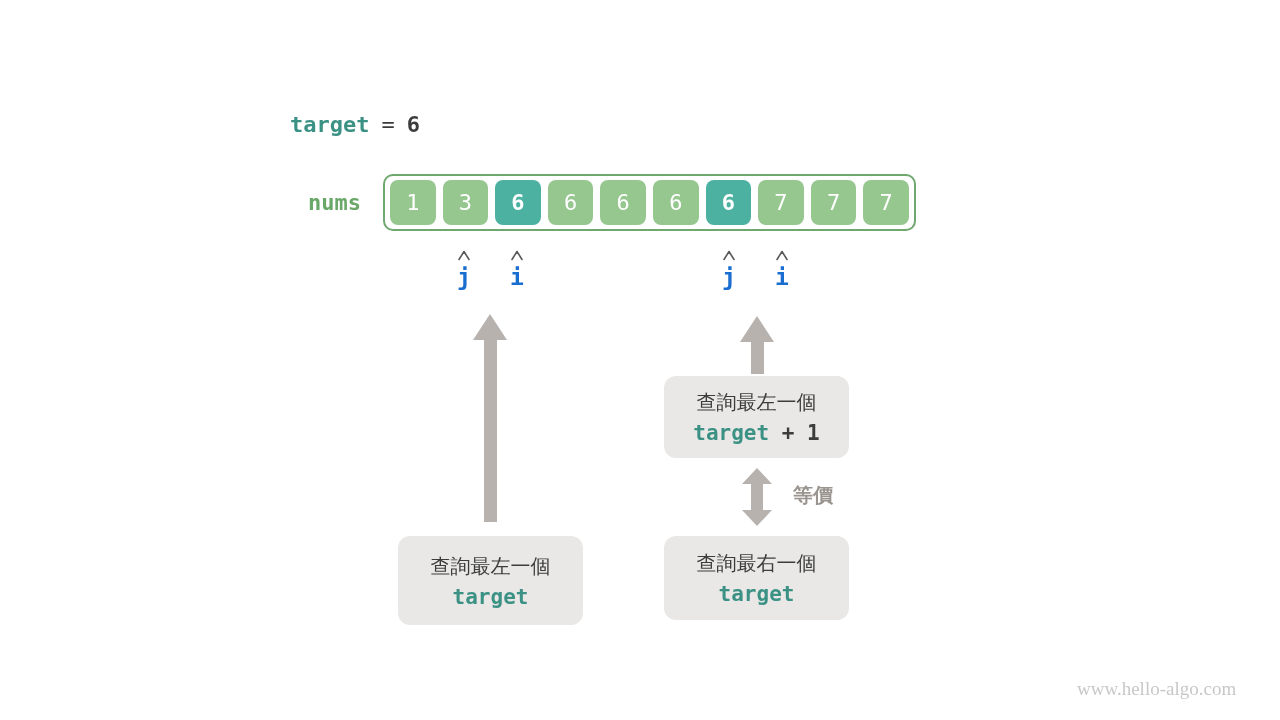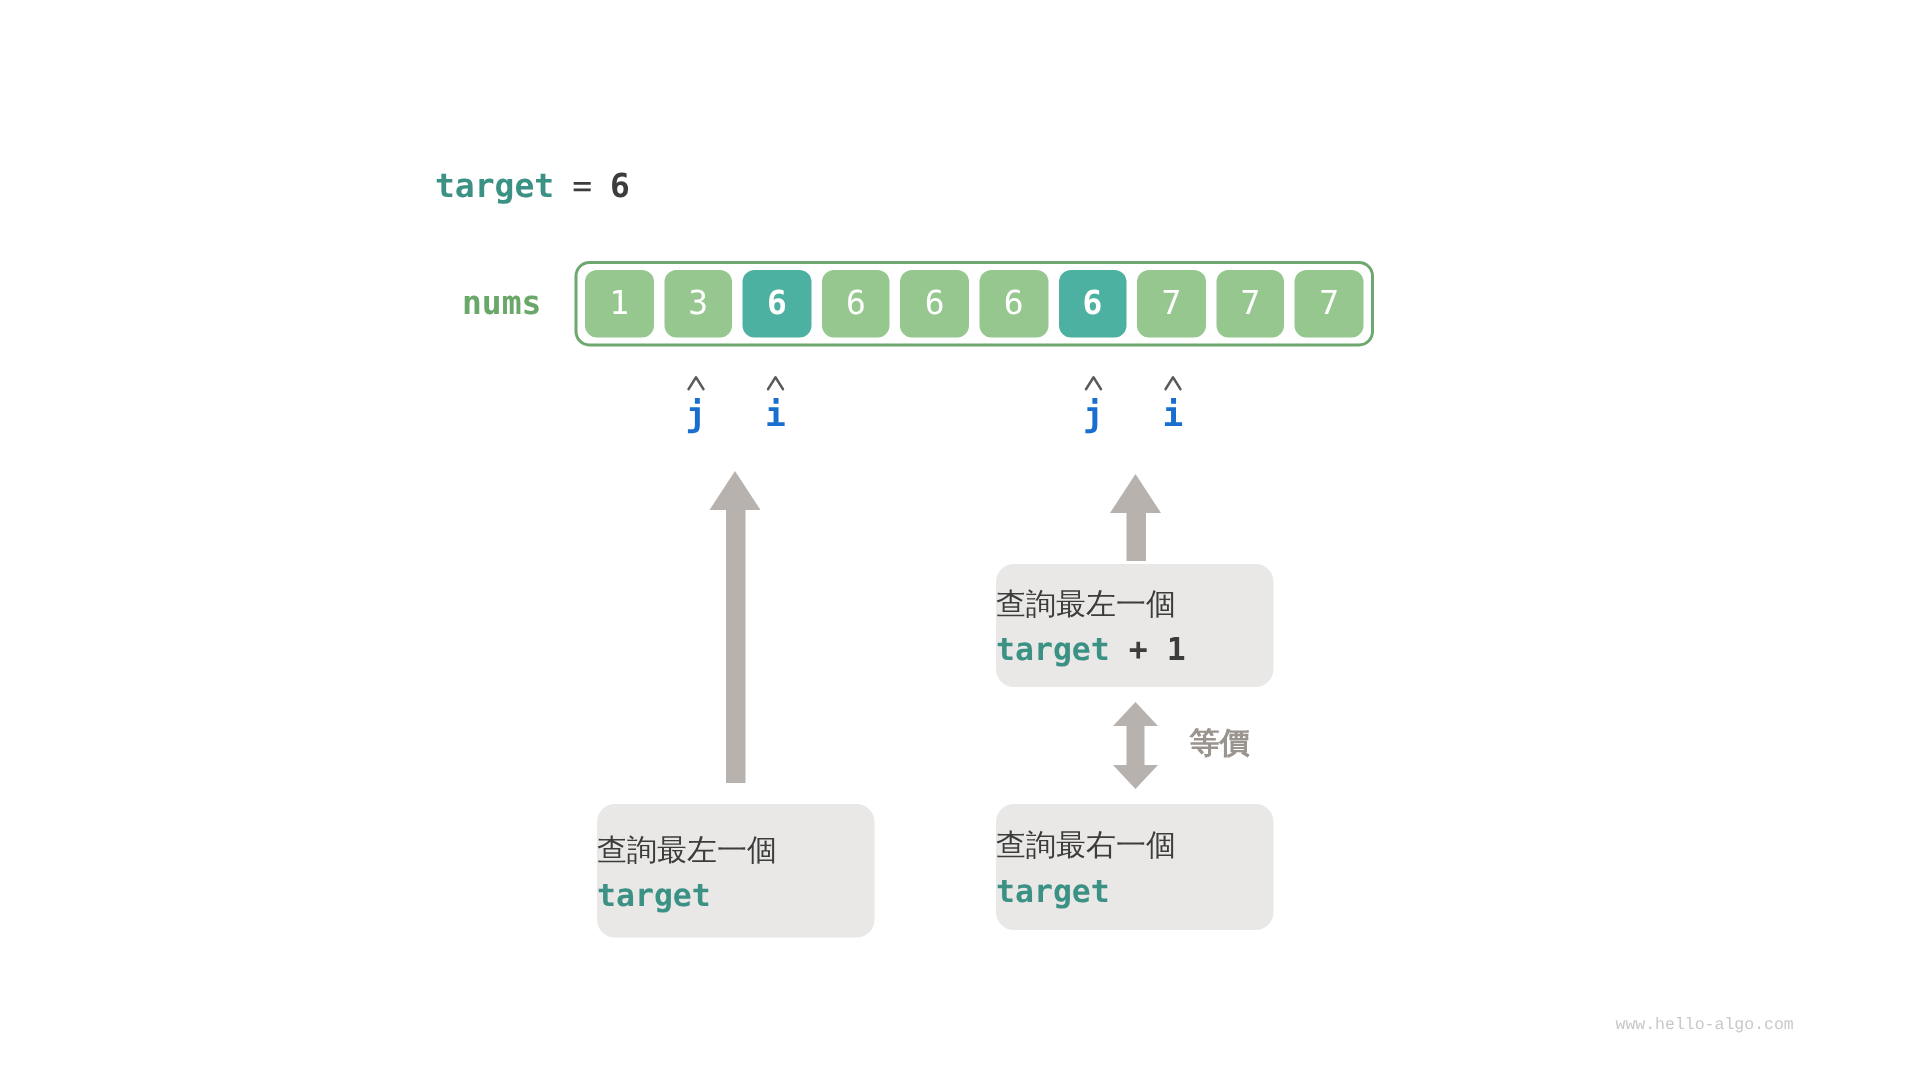--- a/index.html
+++ b/index.html
@@ -42,30 +42,30 @@
   .dbl-arrow{position:absolute;left:742px;top:468px;}
   .dbl-head-up{width:0;height:0;border-left:15px solid transparent;
                border-right:15px solid transparent;border-bottom:16px solid var(--gray-arrow);}
   .dbl-head-down{width:0;height:0;border-left:15px solid transparent;
                  border-right:15px solid transparent;border-top:16px solid var(--gray-arrow);}
   .dbl-shaft{width:12px;height:26px;margin:0 auto;background:var(--gray-arrow);}
   .equiv-label{position:absolute;left:793px;top:482px;font-size:20px;font-weight:bold;
                color:var(--equiv-text);}
 
   .gray-box{position:absolute;width:185px;background:var(--gray-box);border-radius:12px;
-            display:flex;flex-direction:column;justify-content:center;gap:5px;}
+            display:flex;flex-direction:column;align-items:center;justify-content:center;gap:5px;}
   .box-zh{font-size:20px;color:var(--dark-text);}
   .code-line{font-size:21px;font-weight:bold;white-space:pre;
              font-family:"DejaVu Sans Mono",monospace;}
   .box-mid-right{left:664px;top:376px;height:82px;}
   .box-bottom-left{left:398px;top:536px;height:89px;}
   .box-bottom-right{left:664px;top:536px;height:84px;}
 
-  .watermark{position:absolute;left:1077px;top:678px;font-size:11px;color:var(--watermark);
-             font-family:Liberation Mono, monospace;}
+  .watermark{position:absolute;left:1077px;top:678px;font-size:19px;color:var(--watermark);
+             font-family:Liberation Serif, serif;}
 </style>
 </head>
 <body>
 
 <div class="canvas">
 
   <div class="target-line mono">
     <span class="teal bold">target</span>
     <span class="dark">=</span>
     <span class="dark bold">6</span>

